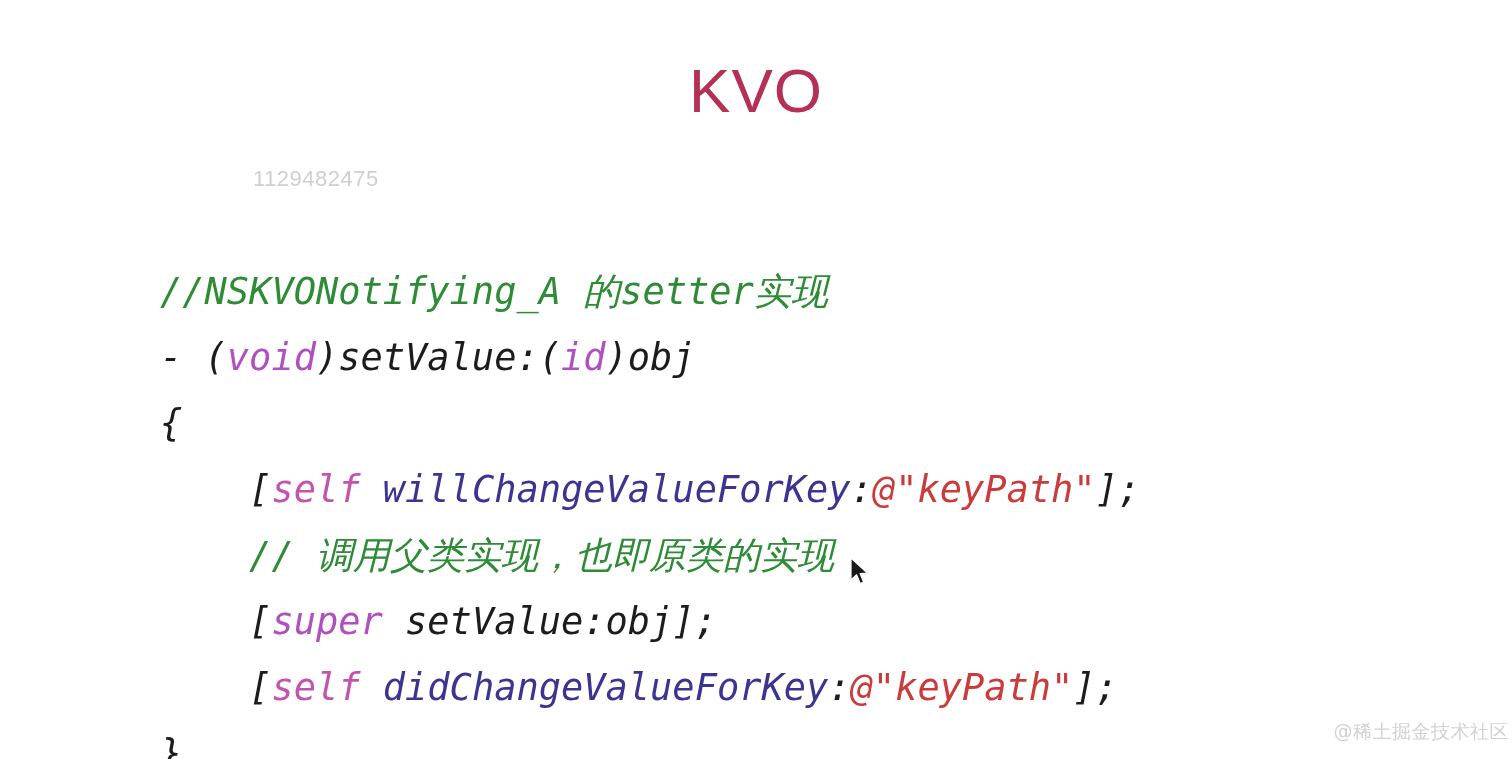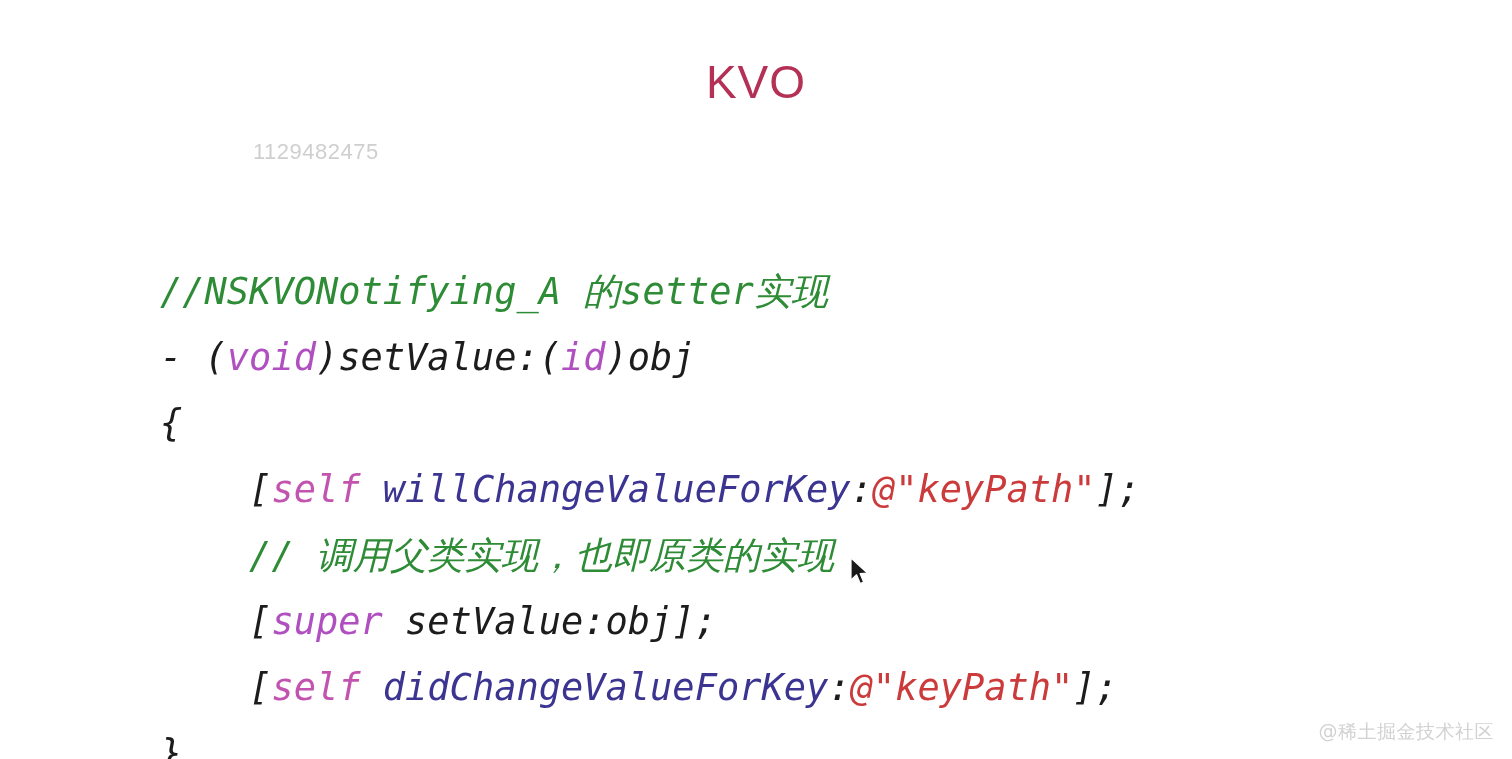--- a/index.html
+++ b/index.html
@@ -22,32 +22,32 @@
   }
 
   
   #title {
     position: absolute;
     top: 57px;
     left: 0;
     width: 1512px;
     text-align: center;
     font-family: "Liberation Sans", sans-serif;
-    font-size: 46px;
+    font-size: 62px;
     font-weight: 400;
     letter-spacing: 1px;
     color: #b43055;
     line-height: 1.1;
     white-space: pre;
   }
 
   
   #id-watermark {
     position: absolute;
-    top: 139px;
+    top: 166px;
     left: 253px;
     font-family: "Liberation Sans", sans-serif;
     font-size: 22px;
     letter-spacing: 0.5px;
     color: #cfcfcf;
     white-space: pre;
   }
 
   
   #code {
@@ -80,21 +80,21 @@
     left: 849px;
     top: 557px;
     width: 22px;
     height: 30px;
     pointer-events: none;
   }
 
   
   #site-watermark {
     position: absolute;
-    right: 18px;
+    right: 3px;
     bottom: 14px;
     font-family: "DejaVu Sans", sans-serif;
     font-size: 19px;
     color: #d2d2d2;
     letter-spacing: 0.5px;
     white-space: pre;
   }
 </style>
 </head>
 <body style="background: rgb(255, 255, 255);">

